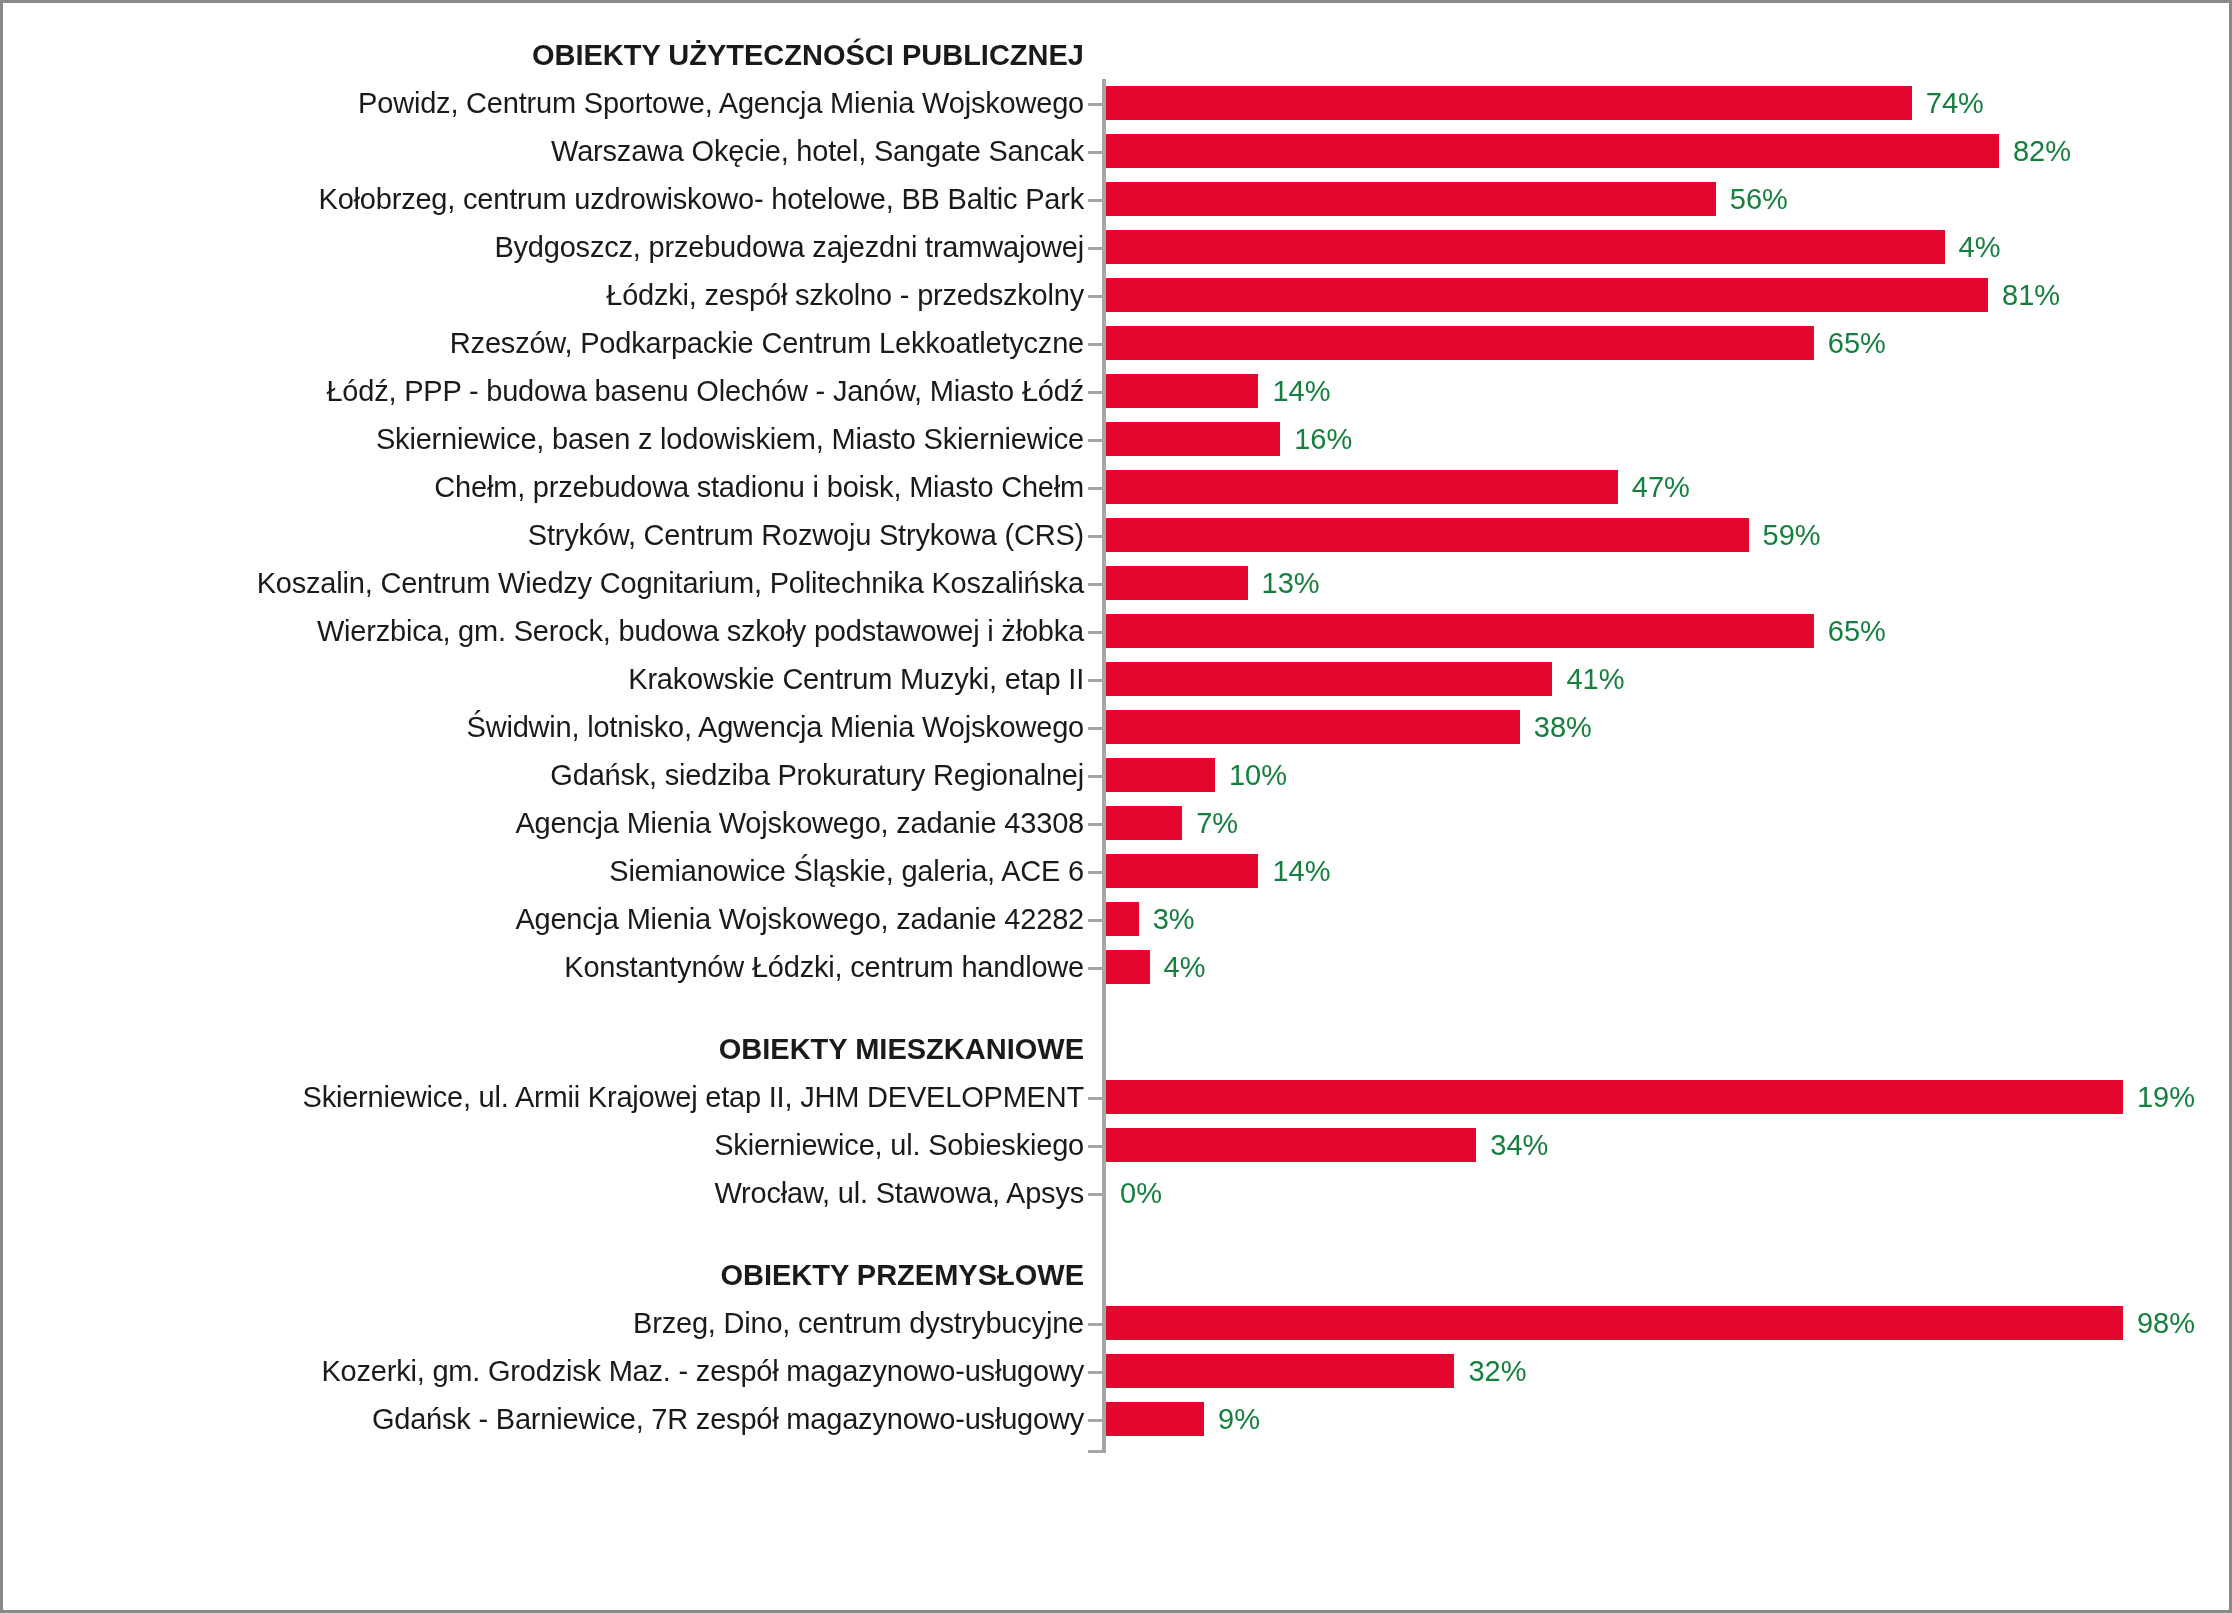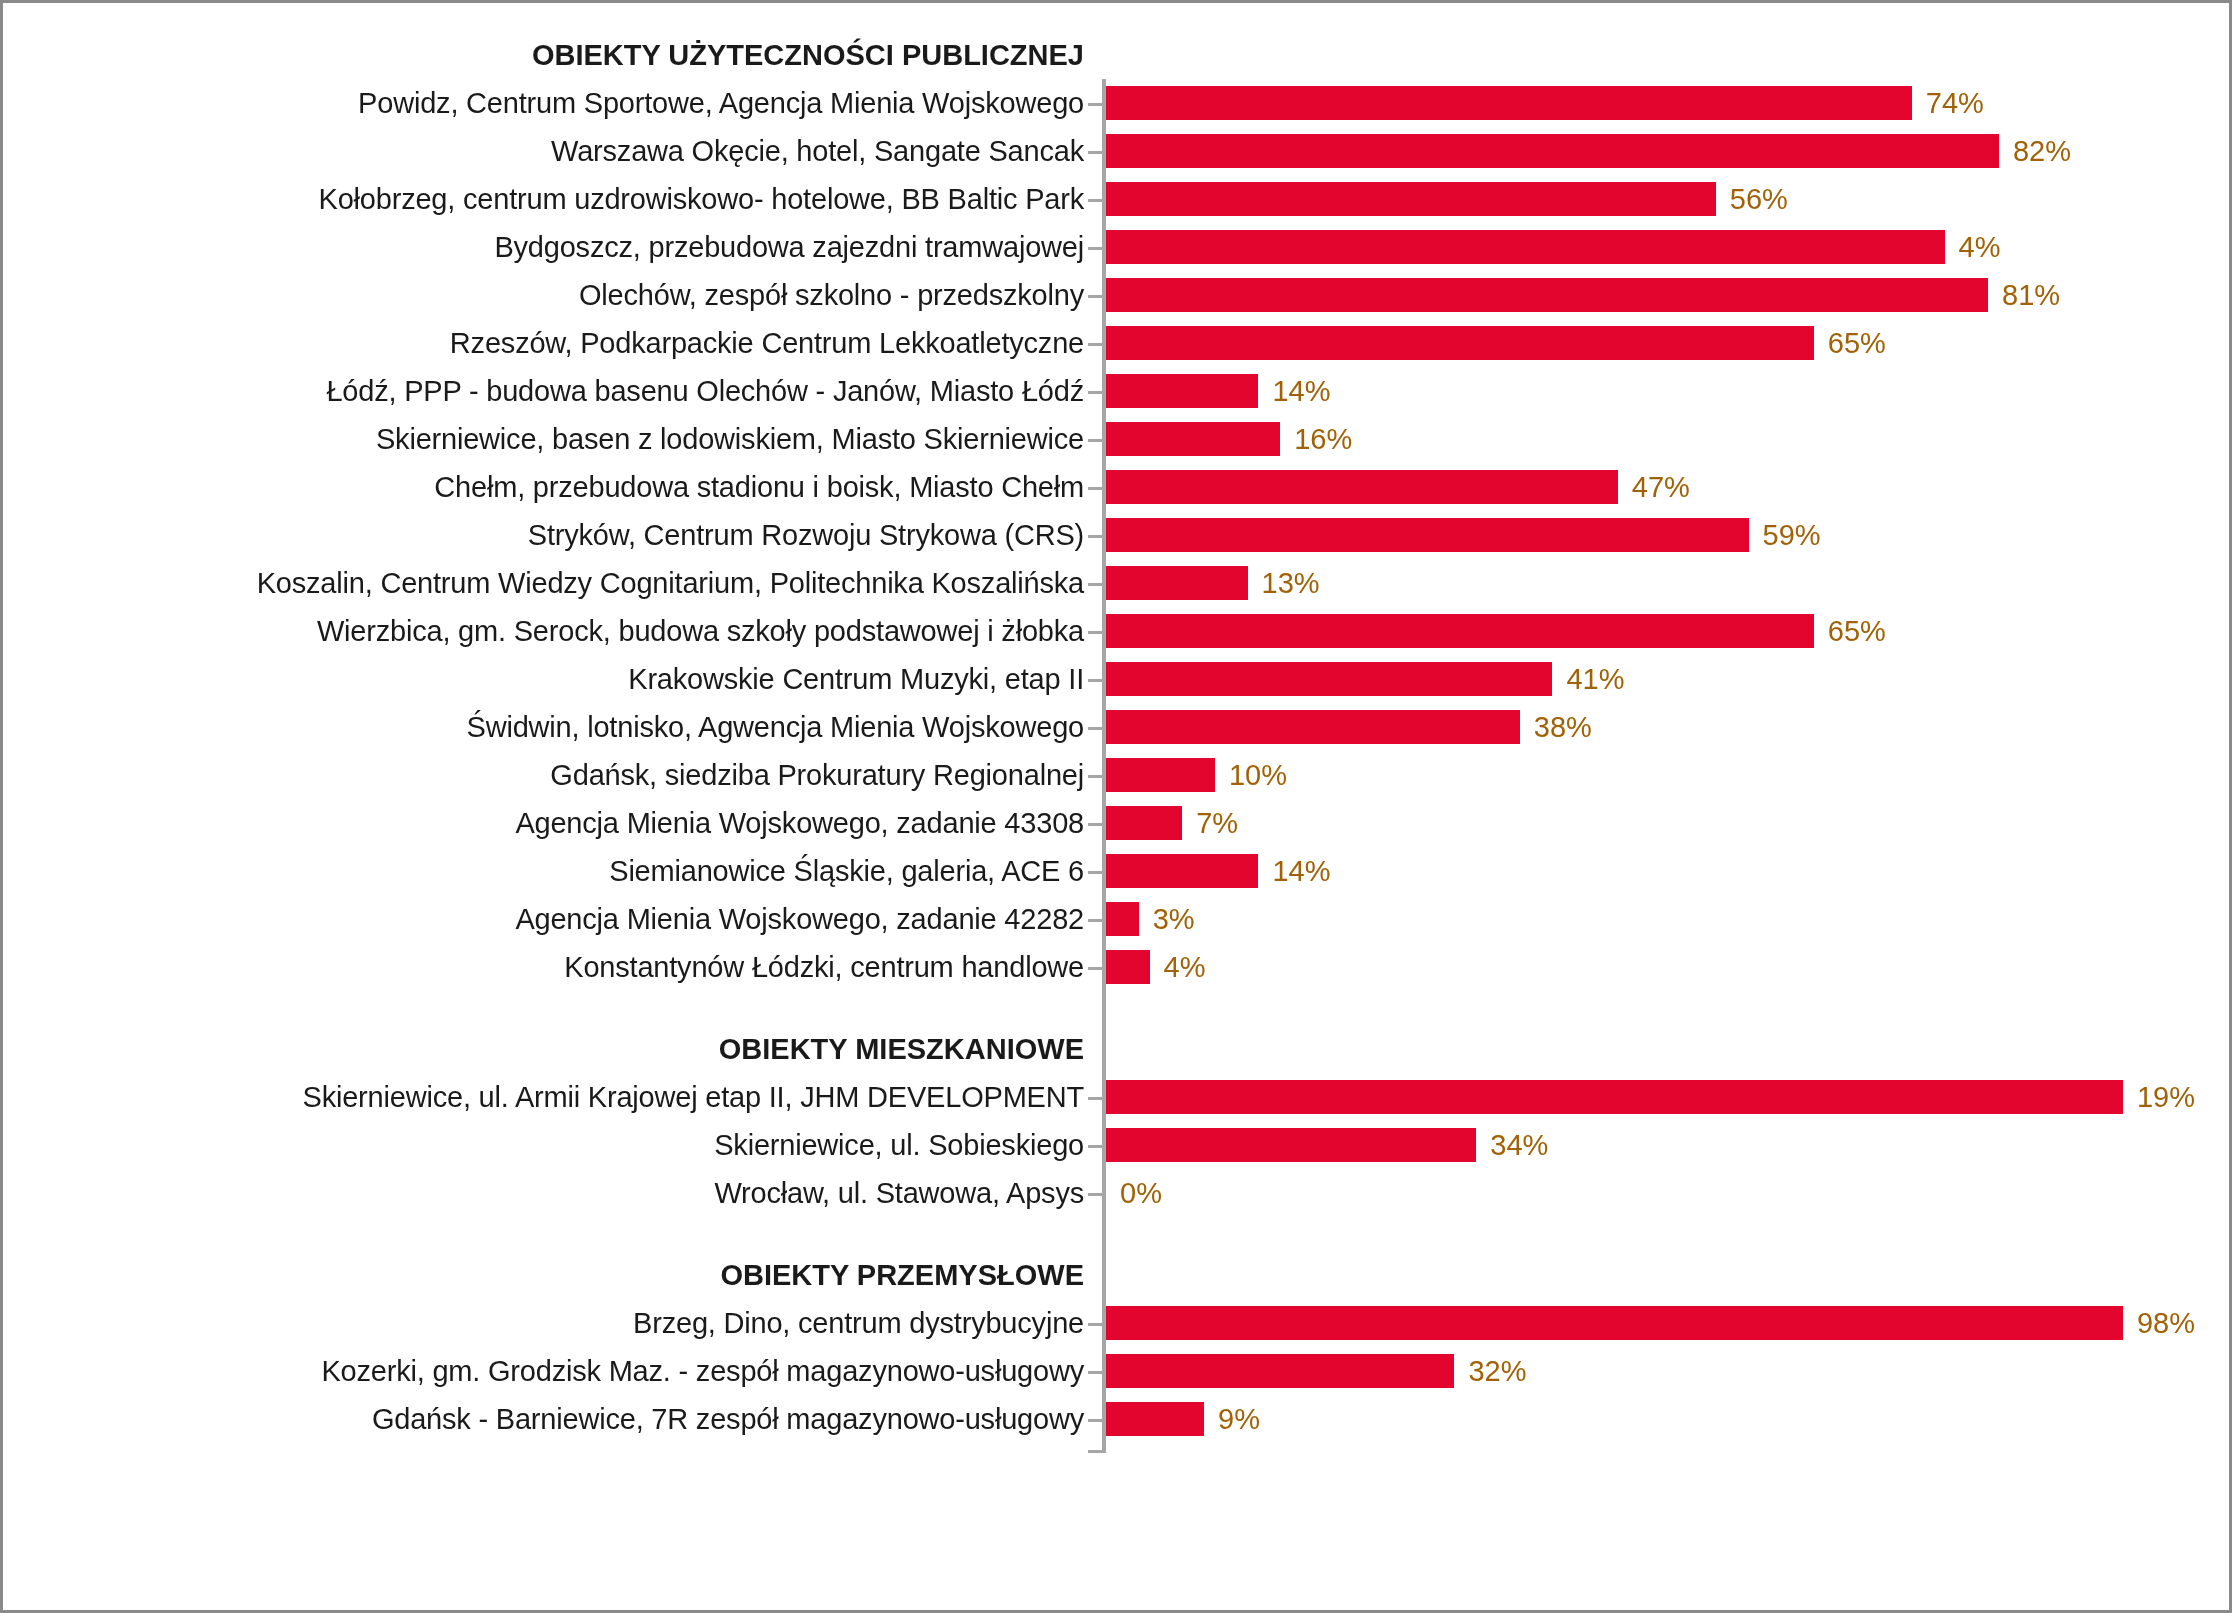--- a/index.html
+++ b/index.html
@@ -74,21 +74,21 @@
     width: 100%;
     height: 100%;
   }
   .bar {
     background: #E4052E;
     height: 60%;
     min-height: 2px;
   }
   .bar-value {
     font-size: 29px;
-    color: #a16207;
+    color: #15803d;
     margin-left: 14px;
     white-space: nowrap;
     line-height: 1;
     text-align: center;
   }
 
   
   .data-row { height: 48px; }
   .data-row .bar { height: 34px; }
 
@@ -170,21 +170,21 @@
     <div class="row data-row">
       <div class="row-label">Bydgoszcz, przebudowa zajezdni tramwajowej</div>
       <div class="row-plot">
         <div class="bar-wrap">
           <div class="bar" style="width:77%"></div>
           <div class="bar-value">4%</div>
         </div>
       </div>
     </div>
     <div class="row data-row">
-      <div class="row-label">Olechów, zespół szkolno - przedszkolny</div>
+      <div class="row-label">Łódzki, zespół szkolno - przedszkolny</div>
       <div class="row-plot">
         <div class="bar-wrap">
           <div class="bar" style="width:81%"></div>
           <div class="bar-value">81%</div>
         </div>
       </div>
     </div>
     <div class="row data-row">
       <div class="row-label">Rzeszów, Podkarpackie Centrum Lekkoatletyczne</div>
       <div class="row-plot">

